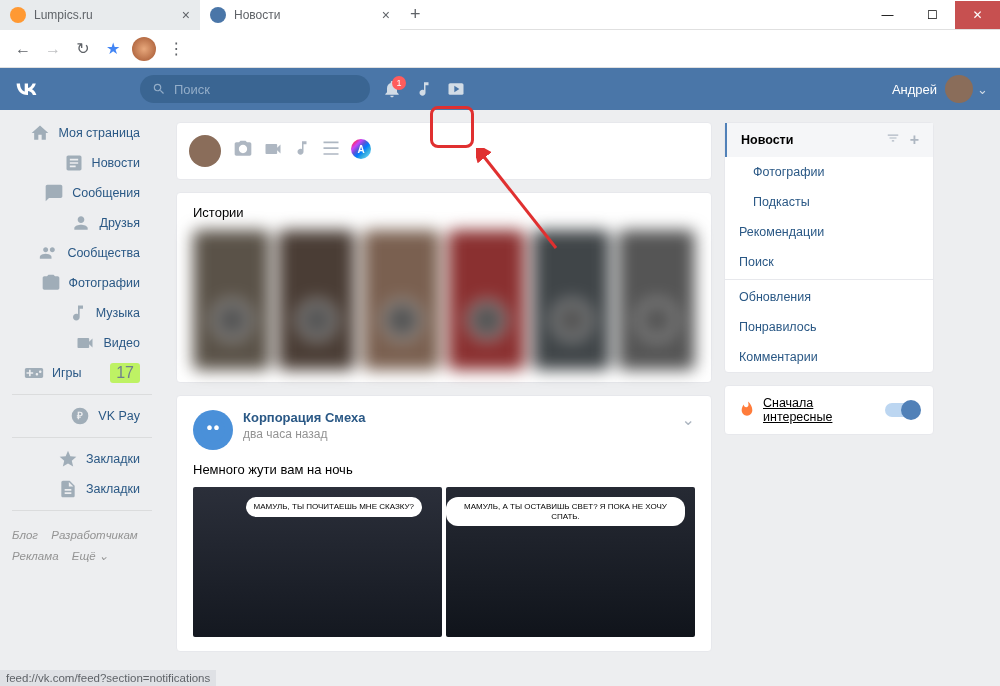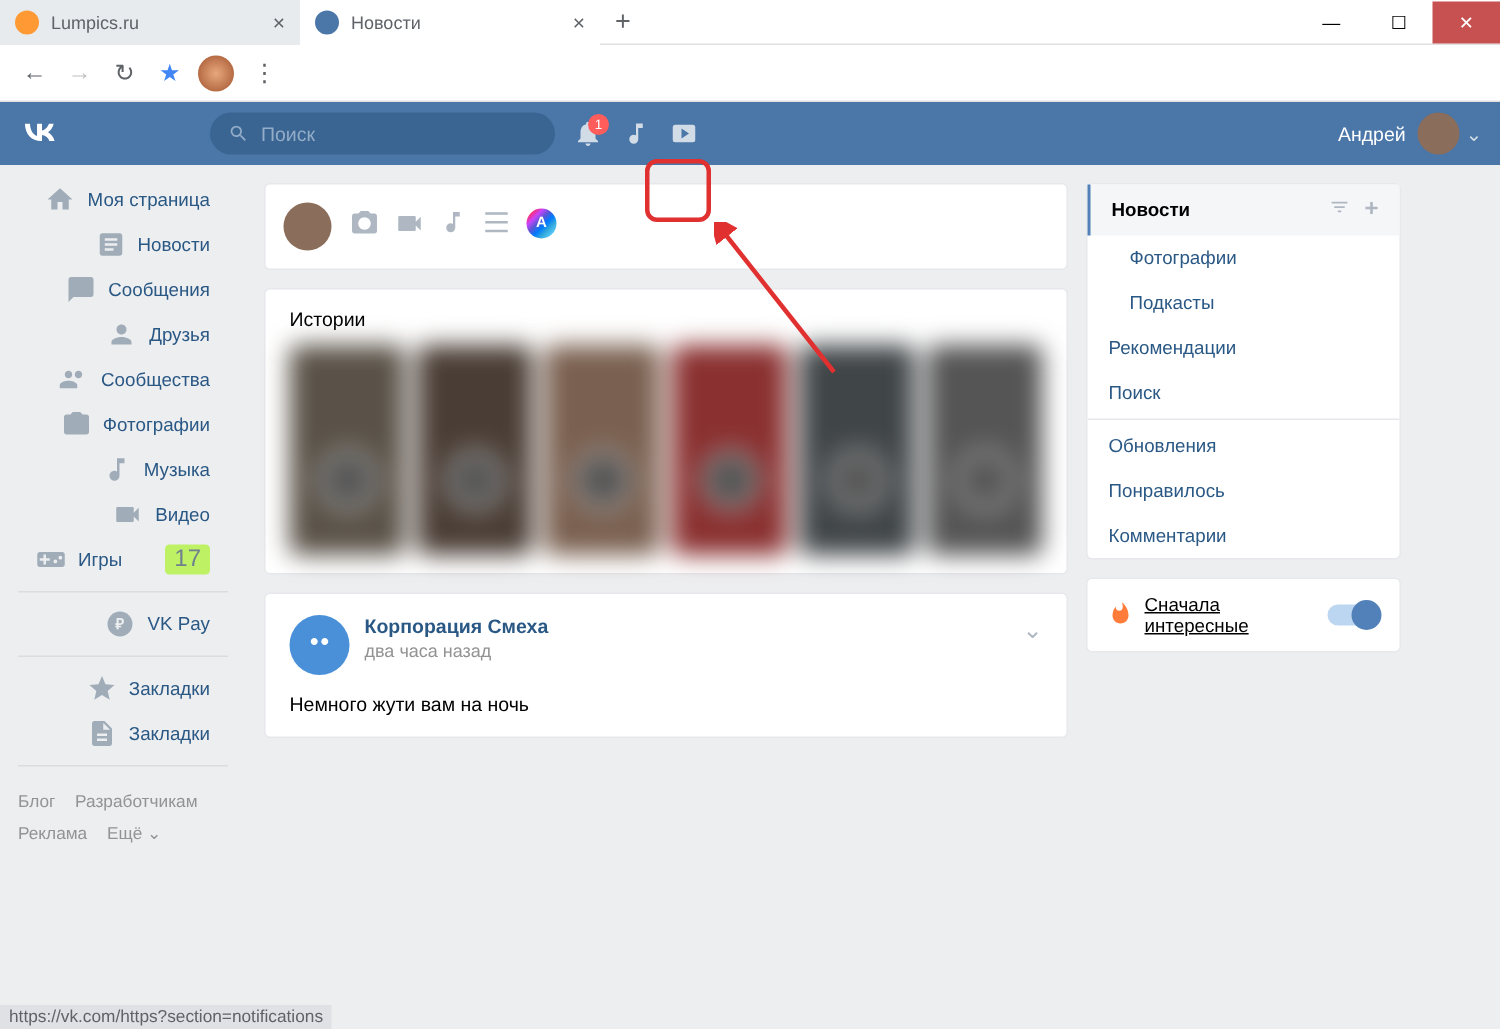--- a/index.html
+++ b/index.html
@@ -37,21 +37,21 @@
 .vk-user{margin-left:auto;display:flex;align-items:center;color:#fff;font-size:13px;}
 .vk-avatar{width:28px;height:28px;border-radius:50%;background:#8a6d5a;margin-left:8px;}
 .chev{margin-left:4px;color:#d2dce6;}
 
 .vk-body{display:flex;background:#edeef0;height:calc(100% - 110px);}
 .sidebar{width:164px;padding:8px 0;background:#edeef0;}
 .side-item{display:flex;align-items:center;padding:5px 24px;font-size:12.5px;color:#2a5885;cursor:pointer;justify-content:flex-end;}
 .side-item svg,.side-icon{width:20px;height:20px;margin-right:8px;color:#a0adb8;fill:#a0adb8;}
 .side-badge{margin-left:auto;background:#bef264;color:#71808e;border-radius:3px;padding:1px 6px;font-size:16px;}
 .side-divider{height:1px;background:#dbdcdd;margin:6px 12px;}
-.side-footer{padding:8px 12px;font-size:11.5px;color:#939393;line-height:1.8;}
+.side-footer{padding:8px 12px;font-size:11.5px;color:#939393;line-height:1.8;font-style:italic;}
 .side-footer span{margin-right:10px;}
 
 .main{flex:1;padding:12px;max-width:560px;}
 .post-box{background:#fff;border:1px solid #e7e8ec;border-radius:4px;padding:12px;display:flex;align-items:center;margin-bottom:12px;}
 .post-avatar{width:32px;height:32px;border-radius:50%;background:#8a6d5a;margin-right:12px;}
 .post-placeholder{color:#828282;font-size:13px;flex:1;}
 .post-icons{display:flex;gap:10px;color:#aeb7c2;}
 .post-icons .color-circle{width:20px;height:20px;border-radius:50%;background:linear-gradient(135deg,#ff5e3a,#ff2a68,#c644fc,#5856d6,#007aff,#34aadc,#5ac8fa,#4cd964);display:flex;align-items:center;justify-content:center;color:#fff;font-size:10px;font-weight:bold;}
 .stories{background:#fff;border:1px solid #e7e8ec;border-radius:4px;padding:12px 16px;margin-bottom:12px;}
 .stories-title{font-size:13px;color:#000;margin-bottom:10px;font-weight:400;}
@@ -304,20 +304,32 @@
                 <path fill="#fff" d="M9 8c-1.1 0-2 .9-2 2s.9 2 2 2 2-.9 2-2-.9-2-2-2zm6 4c1.1 0 2-.9 2-2s-.9-2-2-2-2 .9-2 2 .9 2 2 2z"></path>
               </svg>
           </div>
           <div>
             <div class="feed-author">Корпорация Смеха</div>
             <div class="feed-time">два часа назад</div>
           </div>
           <span class="feed-more">⌄</span>
         </div>
         <div class="feed-text">Немного жути вам на ночь</div>
+        <div class="feed-images">
+          <div class="feed-img" style="background:linear-gradient(#2b2f3a,#141820);">
+            <div class="speech-bubble" style="top:10px;right:20px;">МАМУЛЬ,
+ТЫ ПОЧИТАЕШЬ МНЕ
+СКАЗКУ?</div>
+          </div>
+          <div class="feed-img" style="background:linear-gradient(#262a34,#10141b);">
+            <div class="speech-bubble" style="top:10px;right:10px;">МАМУЛЬ, А ТЫ
+ОСТАВИШЬ СВЕТ? Я ПОКА
+НЕ ХОЧУ СПАТЬ.</div>
+          </div>
+        </div>
       </div>
     </div>
 
     <div class="right-col">
       <div class="right-box">
         <div class="right-item active">
           <span>Новости</span>
           <div class="right-actions">
             <span><svg width="14" height="14" viewBox="0 0 24 24" fill="#aeb7c2">
                   <path d="M10 18h4v-2h-4v2zM3 6v2h18V6H3zm3 7h12v-2H6v2z"></path>
@@ -353,14 +365,14 @@
           <svg width="16" height="16" viewBox="0 0 24 24" fill="#ff7c3b">
               <path d="M13.5.67s.74 2.65.74 4.8c0 2.06-1.35 3.73-3.41 3.73-2.07 0-3.63-1.67-3.63-3.73l.03-.36C5.21 7.51 4 10.62 4 14c0 4.42 3.58 8 8 8s8-3.58 8-8C20 8.61 17.41 3.8 13.5.67z"></path>
             </svg>
         </span>
         <span>Сначала интересные</span>
         <div class="toggle"></div>
       </div>
     </div>
   </div>
 
-  <div class="status-bar">https://vk.com/https?section=notifications</div>
+  <div class="status-bar">feed://vk.com/feed?section=notifications</div>
 </div>
 
 </body></html>

